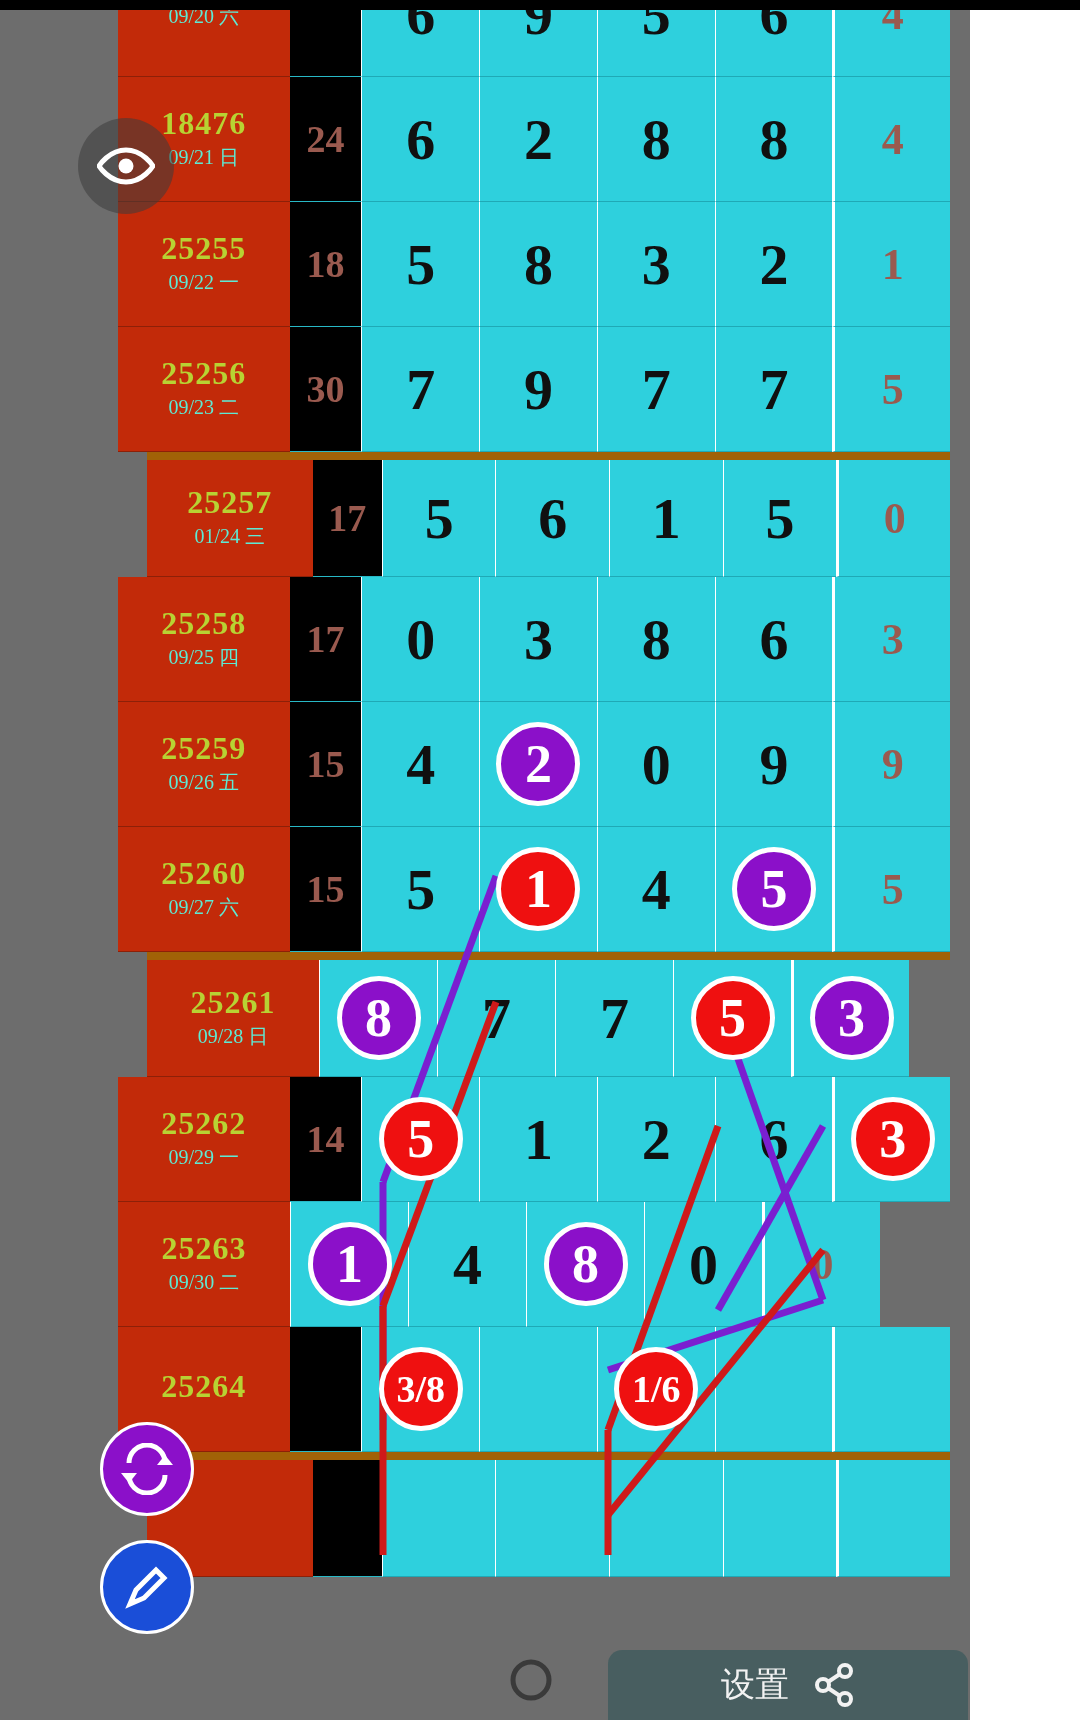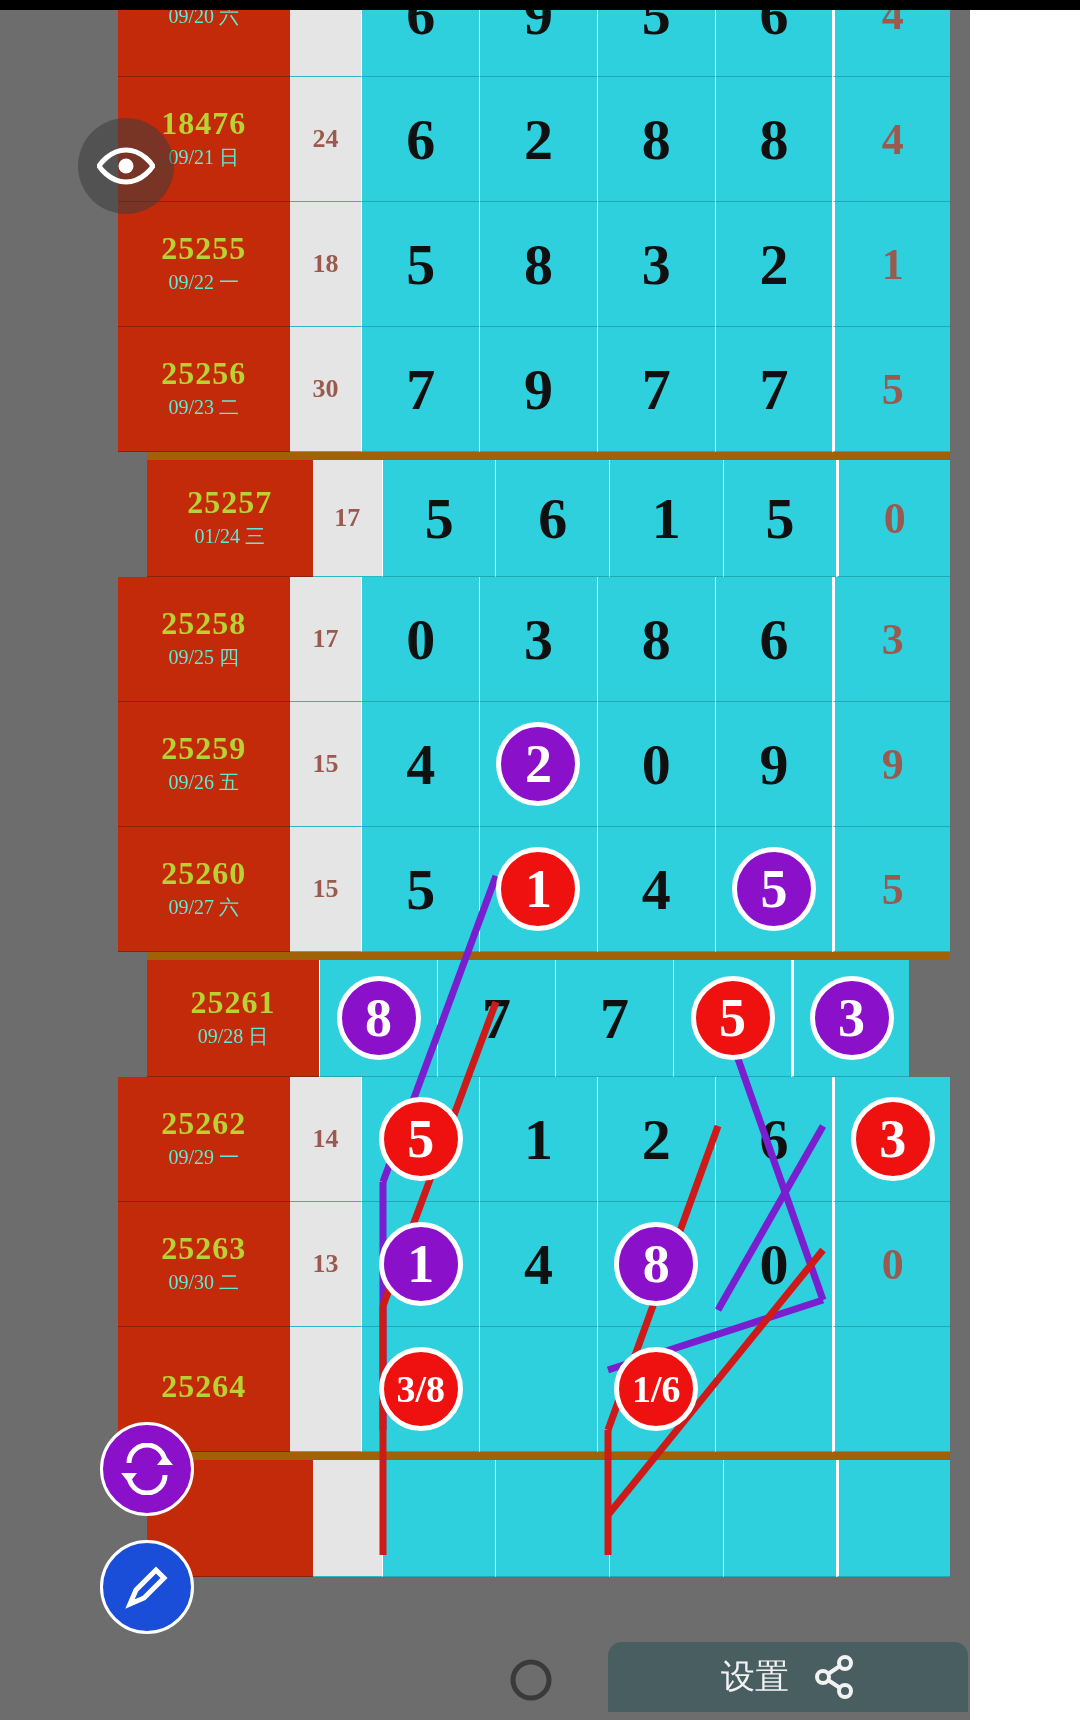--- a/index.html
+++ b/index.html
@@ -83,26 +83,26 @@
     letter-spacing: 1px;
     line-height: 1.05;
   }
   .cell-label .date {
     font-size: 20px;
     color: #5eead4;
     margin-top: 4px;
   }
   .cell-sum {
     width: 72px;
-    background: #e5e5e5;
+    background: #000000;
     color: #9a5a4f;
     display: flex;
     align-items: center;
     justify-content: center;
-    font-size: 26px;
+    font-size: 38px;
     font-weight: bold;
     border-bottom: 1px solid #28b9c6;
     box-sizing: border-box;
   }
   .cell-num {
     width: 118px;
     background: #2ed0dd;
     color: #101010;
     display: flex;
     align-items: center;
@@ -183,21 +183,21 @@
     width: 1080px; height: 92px;
     z-index: 25;
   }
   .nav-home {
     position: absolute;
     left: 505px; bottom: 18px;
     width: 52px; height: 52px;
   }
   .settings-pill {
     position: absolute;
-    right: 112px; bottom: 8px;
+    right: 112px; bottom: 0px;
     width: 360px; height: 70px;
     background: rgba(60,90,92,0.75);
     border-radius: 14px 14px 0 0;
     display: flex;
     align-items: center;
     justify-content: center;
     gap: 26px;
   }
   .settings-pill .label {
     color: #f2f2f2;
@@ -348,21 +348,20 @@
         <div class="cell-num">6</div>
         <div class="cell-num last">
           <div class="bubble red">3</div>
         </div>
       </div>
       <div class="row">
         <div class="cell-label">
           <div class="issue">25263</div>
           <div class="date">09/30 二</div>
         </div>
-        <div class="cell-sum">13</div>
         <div class="cell-num">
           <div class="bubble purple">1</div>
         </div>
         <div class="cell-num">4</div>
         <div class="cell-num">
           <div class="bubble purple">8</div>
         </div>
         <div class="cell-num">0</div>
         <div class="cell-num last">0</div>
       </div>

